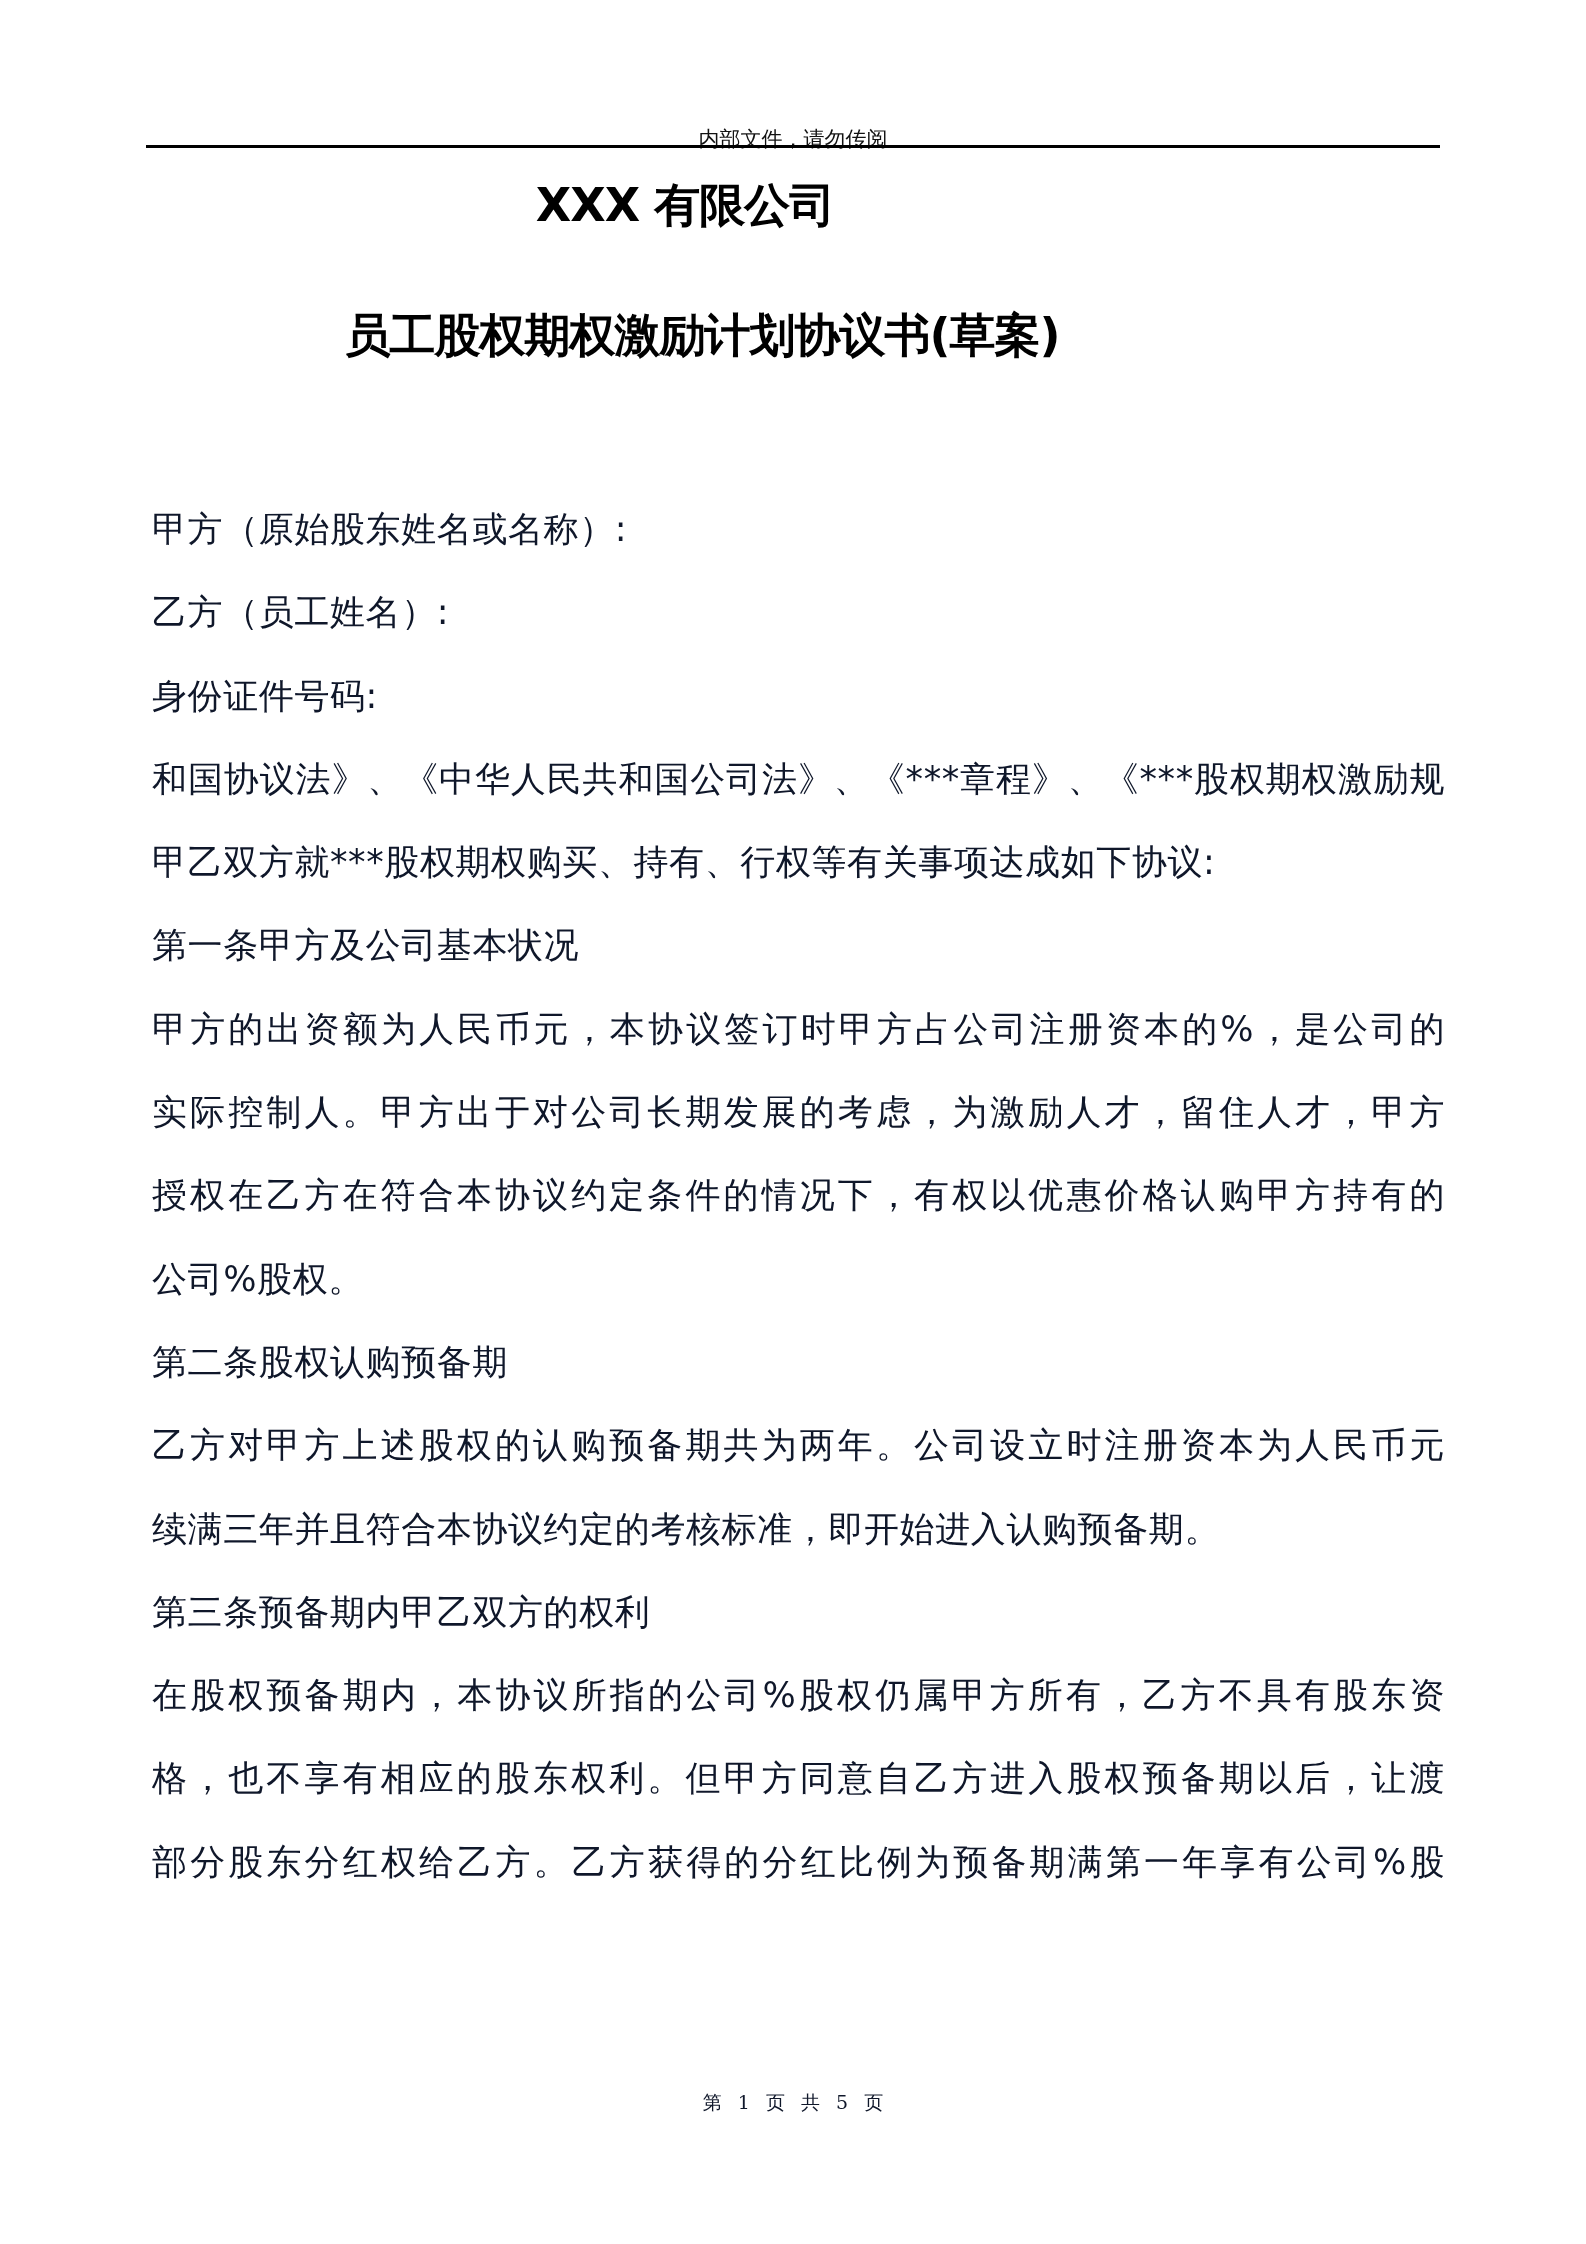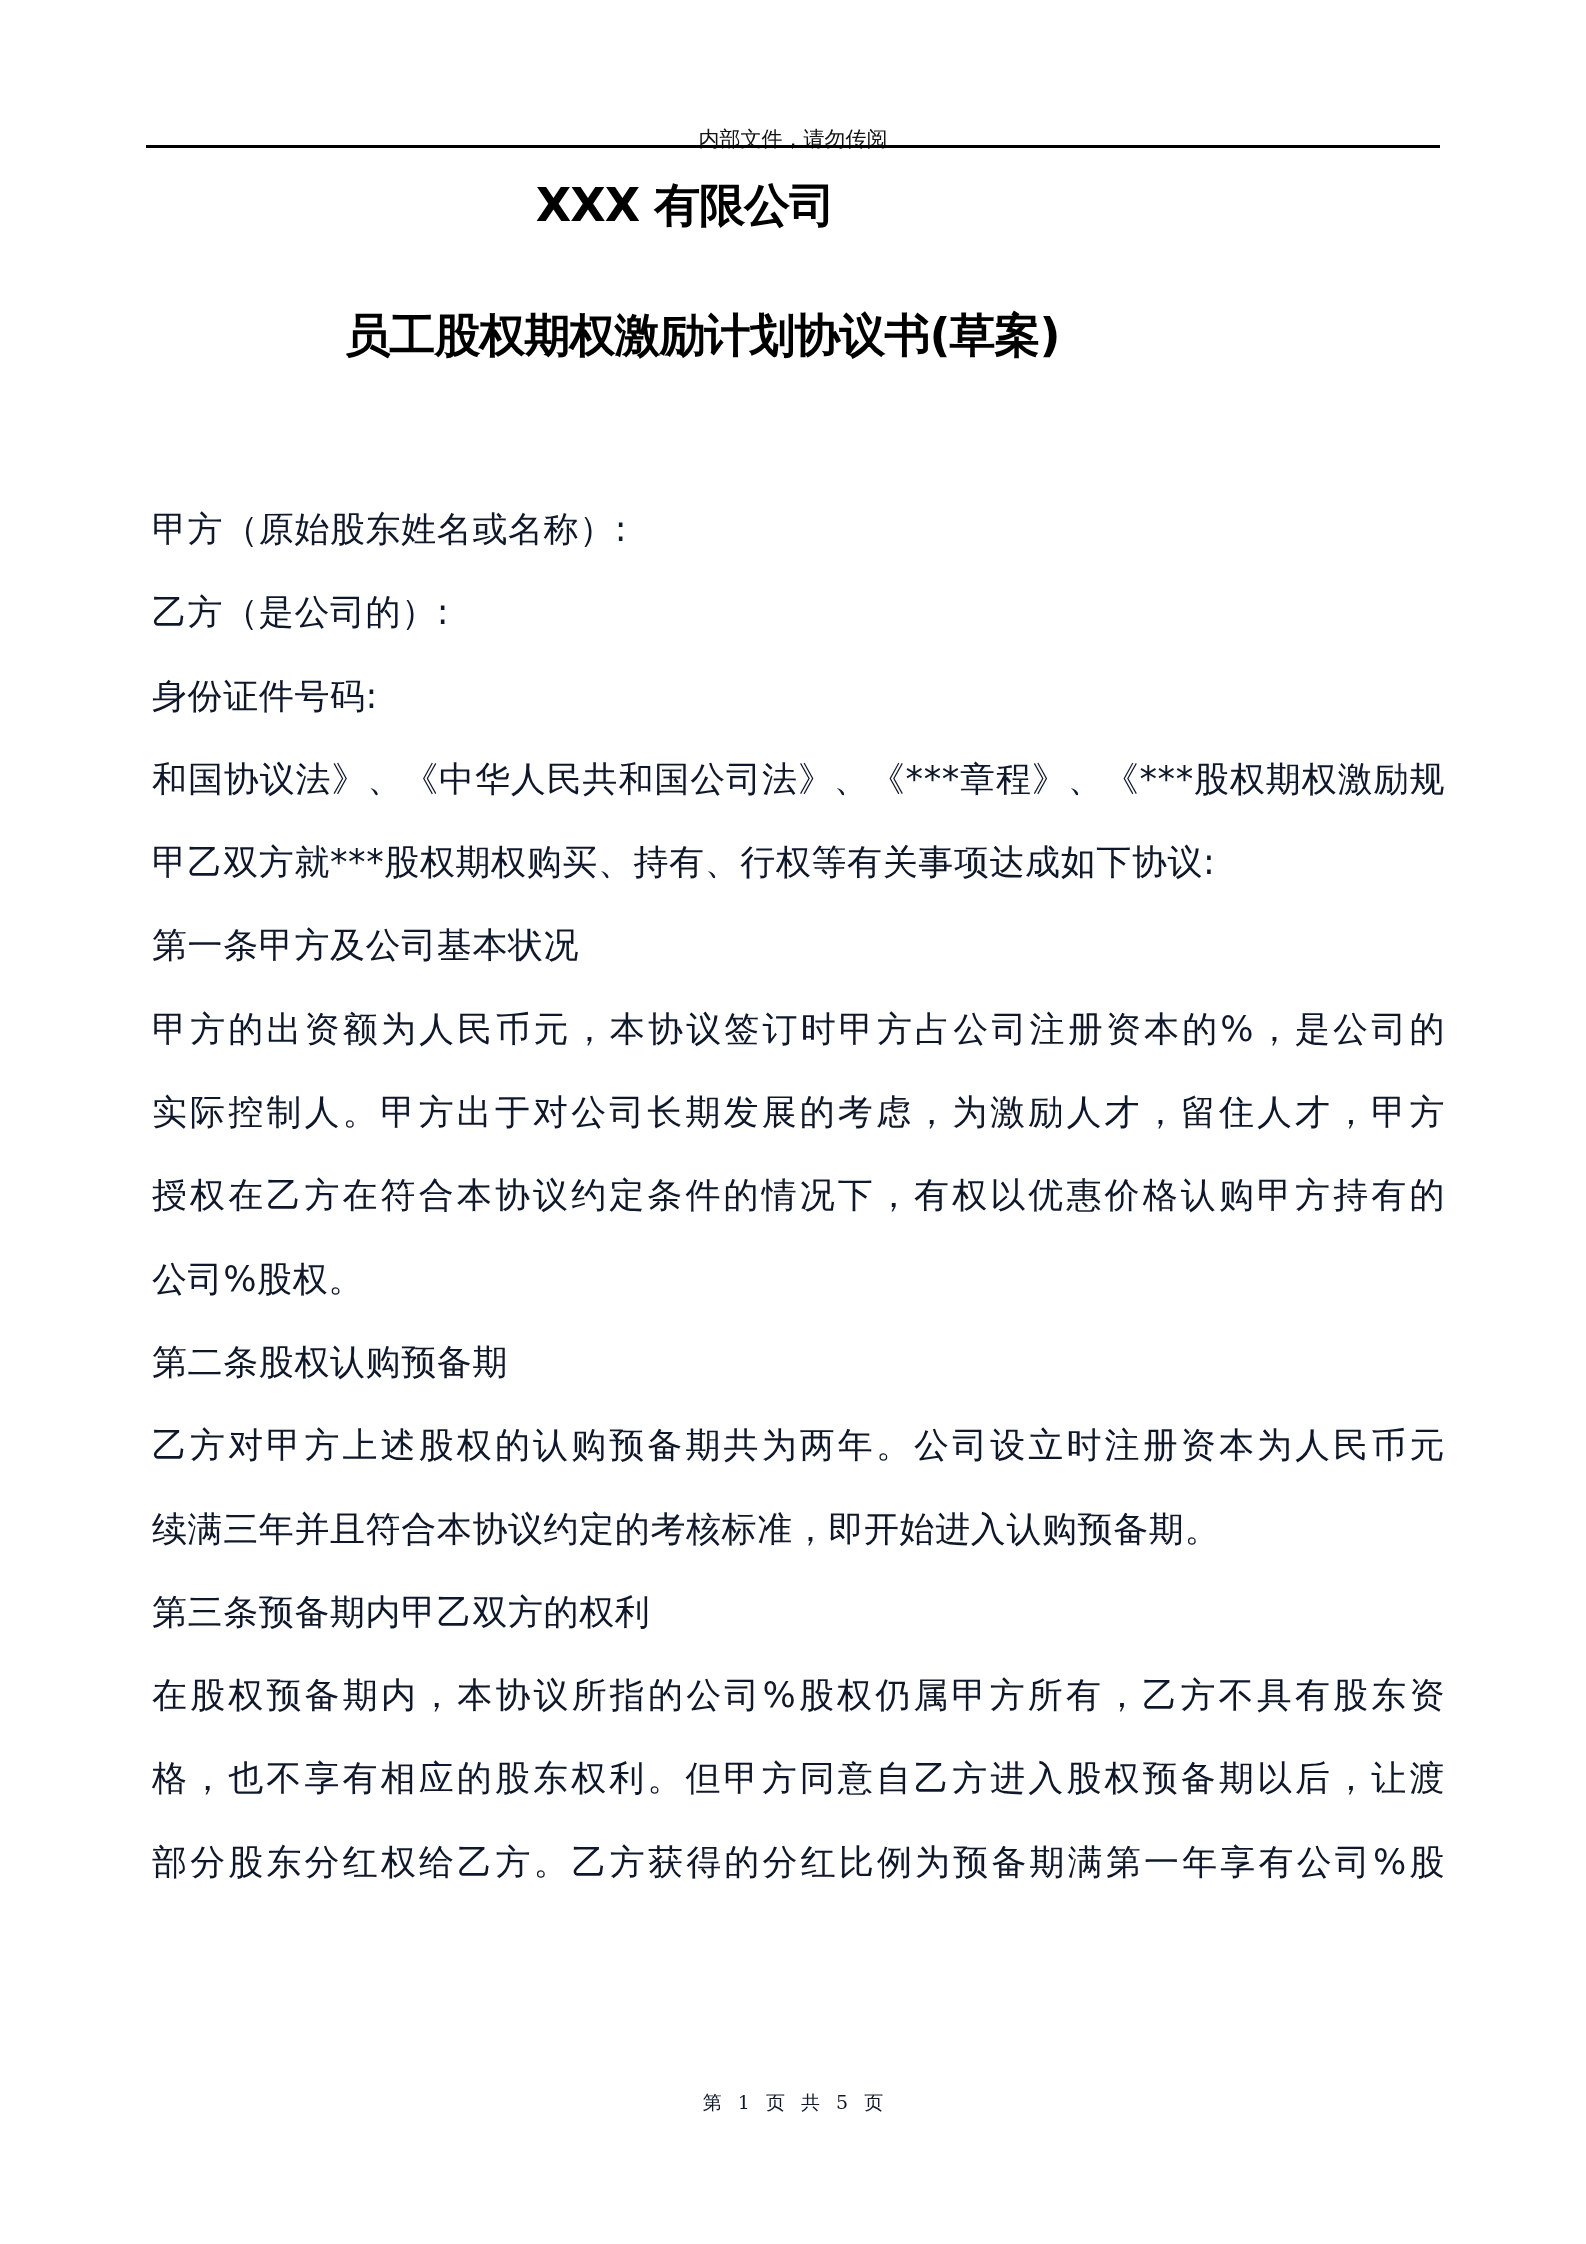--- a/index.html
+++ b/index.html
@@ -87,21 +87,21 @@
 <body>
 
 <div class="page-header">内部文件，请勿传阅</div>
 <div class="header-rule"></div>
 
 <div class="title company">XXX 有限公司</div>
 <div class="title doc">员工股权期权激励计划协议书(草案)</div>
 
 <div class="body-text">
   <span class="line">甲方（原始股东姓名或名称）:</span>
-  <span class="line">乙方（是公司的）:</span>
+  <span class="line">乙方（员工姓名）:</span>
   <span class="line">身份证件号码:</span>
 
   <span class="line justify">和国协议法》、《中华人民共和国公司法》、《***章程》、《***股权期权激励规定》,</span>
   <span class="line">甲乙双方就***股权期权购买、持有、行权等有关事项达成如下协议:</span>
 
   <span class="line">第一条甲方及公司基本状况</span>
   <span class="line justify">甲方的出资额为人民币元，本协议签订时甲方占公司注册资本的%，是公司的</span>
   <span class="line justify">实际控制人。甲方出于对公司长期发展的考虑，为激励人才，留住人才，甲方</span>
   <span class="line justify">授权在乙方在符合本协议约定条件的情况下，有权以优惠价格认购甲方持有的</span>
   <span class="line">公司%股权。</span>

